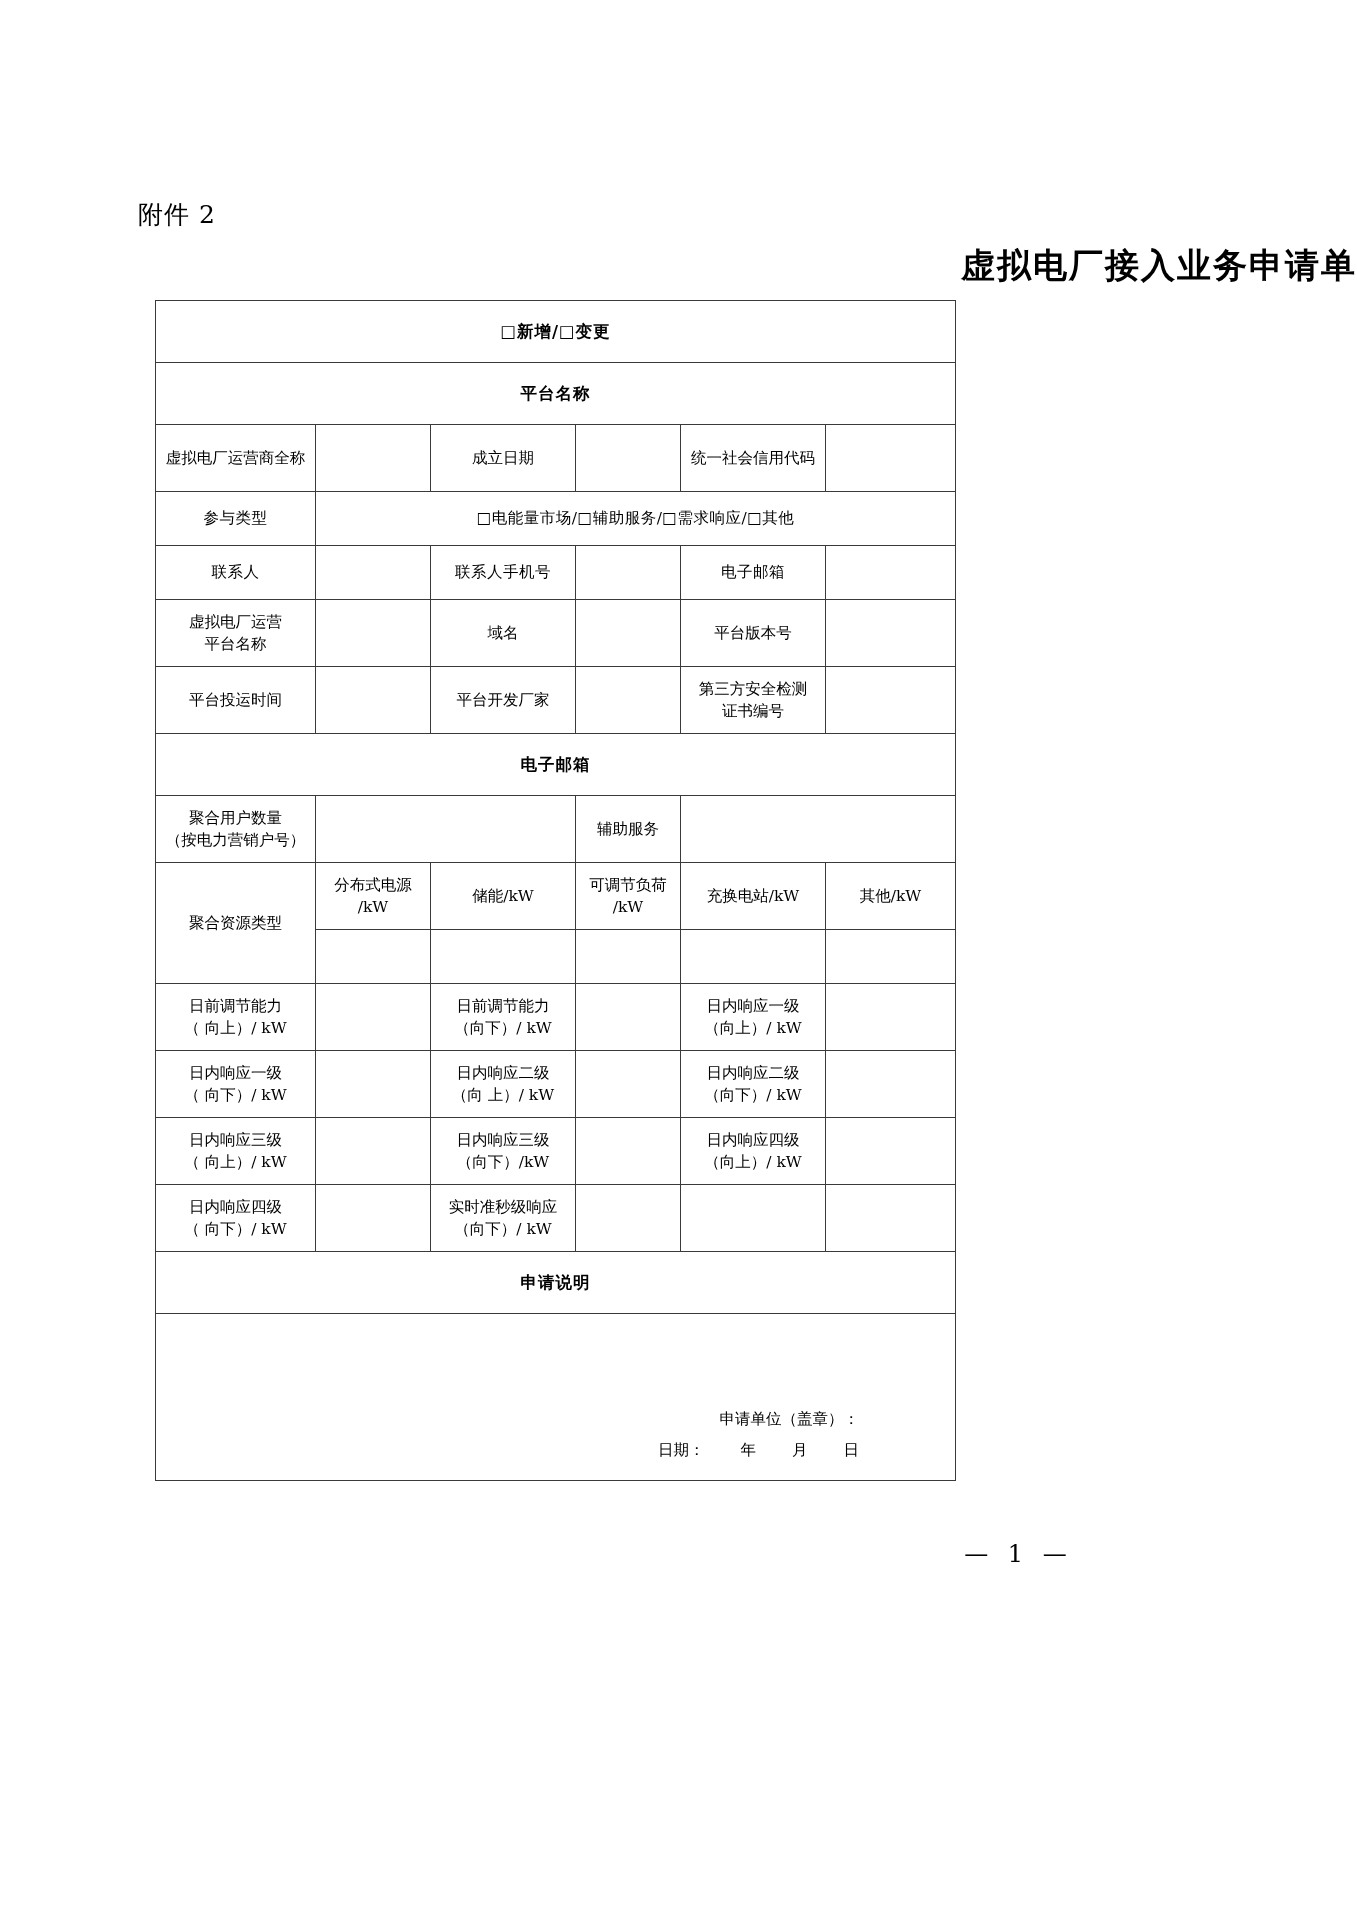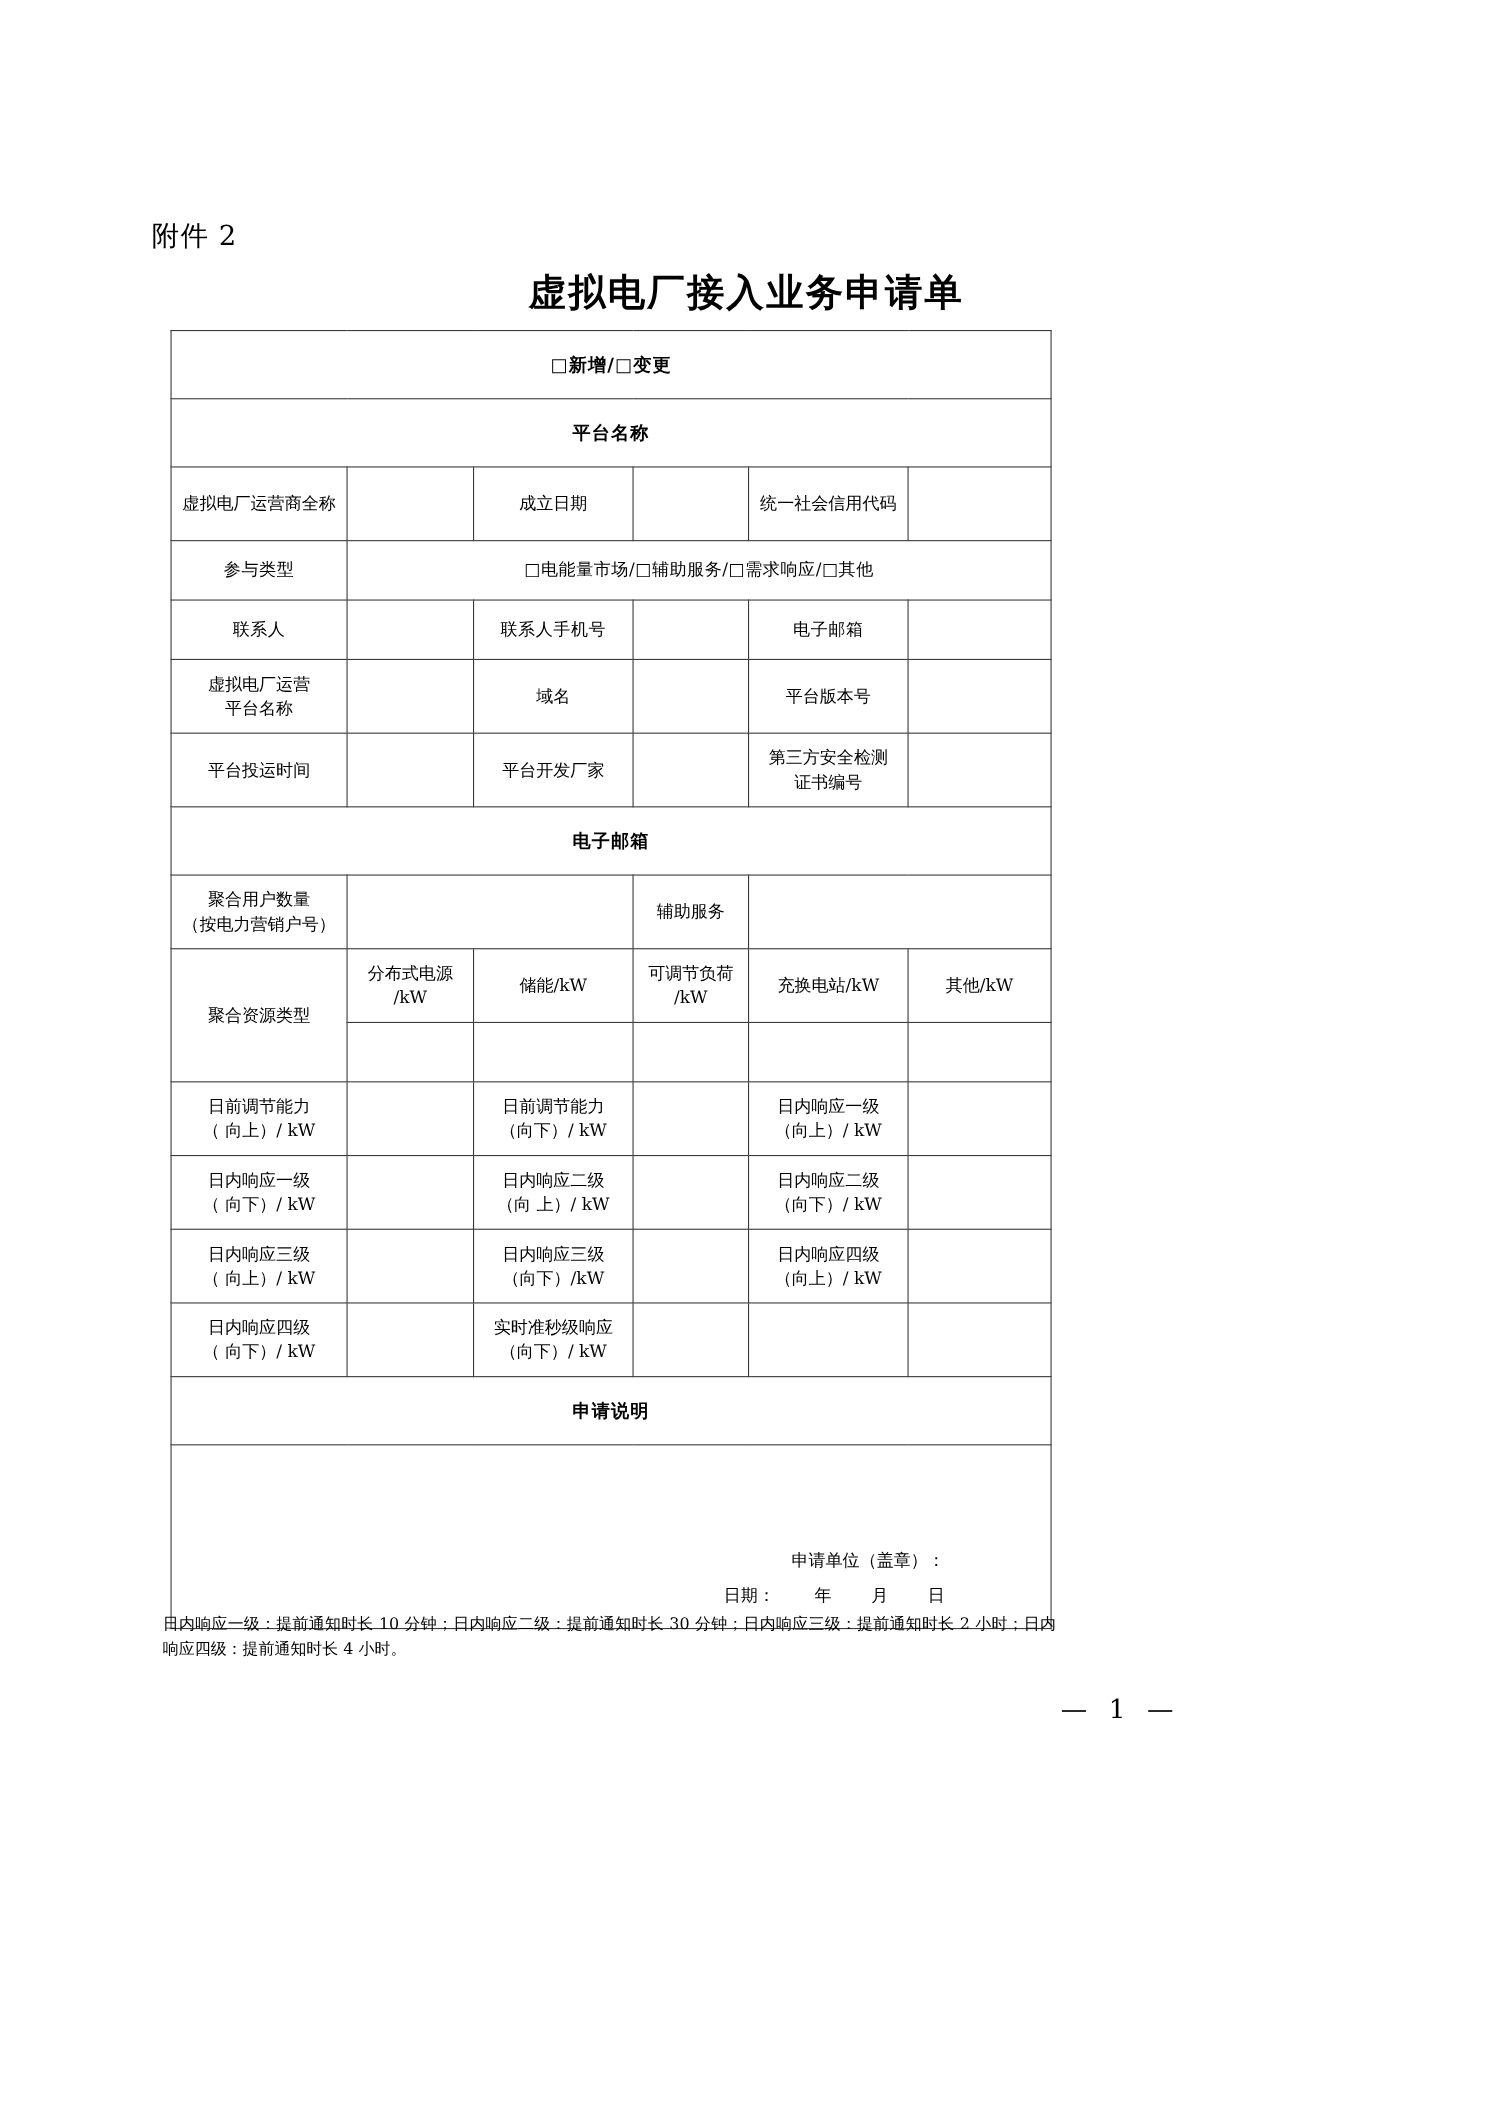--- a/index.html
+++ b/index.html
@@ -29,21 +29,21 @@
     font-size: 25px;
     letter-spacing: 1px;
     font-family: "DejaVu Serif", "Liberation Serif", serif;
     white-space: nowrap;
   }
   .doc-title {
     position: absolute;
     left: 0;
     top: 243px;
     width: 1357px;
-    text-align: center;
+    text-align: right;
     font-size: 34px;
     font-weight: bold;
     letter-spacing: 2px;
     font-family: "DejaVu Sans", "Liberation Sans", sans-serif;
   }
   table.form {
     position: absolute;
     left: 155px;
     top: 300px;
     width: 800px;
@@ -313,17 +313,16 @@
           <div class="sign-block">
             <div>申请单位（盖章）：</div>
             <div class="sign-date"><span>日期：</span><span class="gap"></span><span>年</span><span class="gap"></span><span>月</span><span class="gap"></span><span>日</span></div>
           </div>
         </td>
       </tr>
 
     </tbody>
   </table>
 
-  <div class="footnote">日内响应一级：提前通知时长 10 分钟；日内响应二级：提前通知时长 30 分钟；日内响应三级：提前通知时长 2 小时；日内响应四级：提前通知时长 4 小时。</div>
 
   <div class="page-number"><span class="pn-inner">— 1 —</span></div>
 
 </div>
 
 </body></html>

